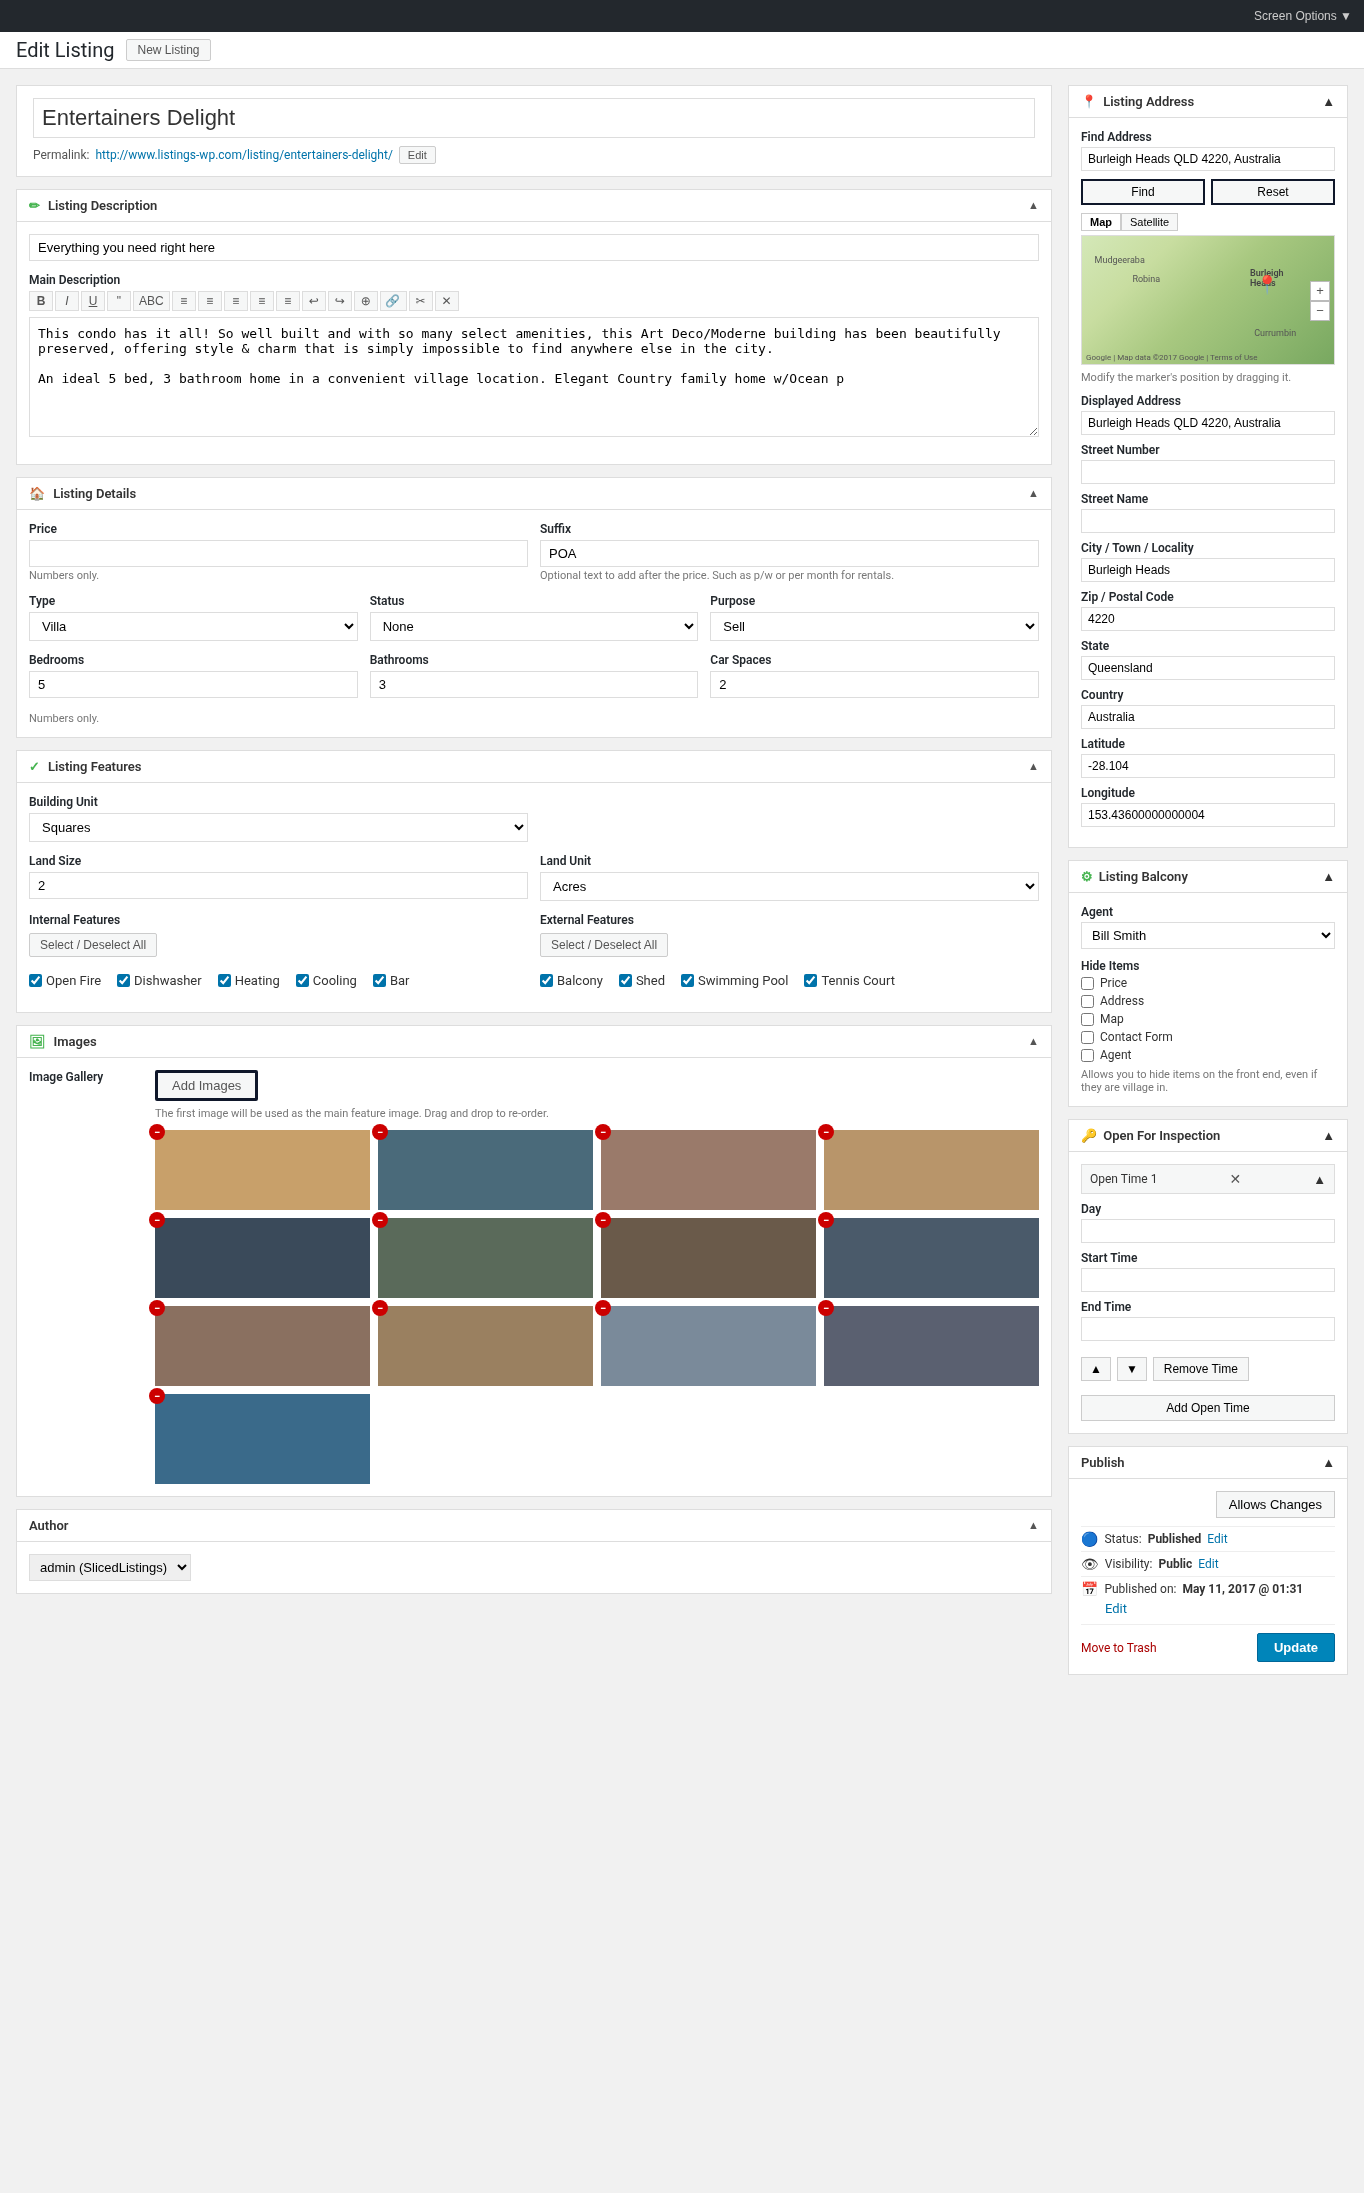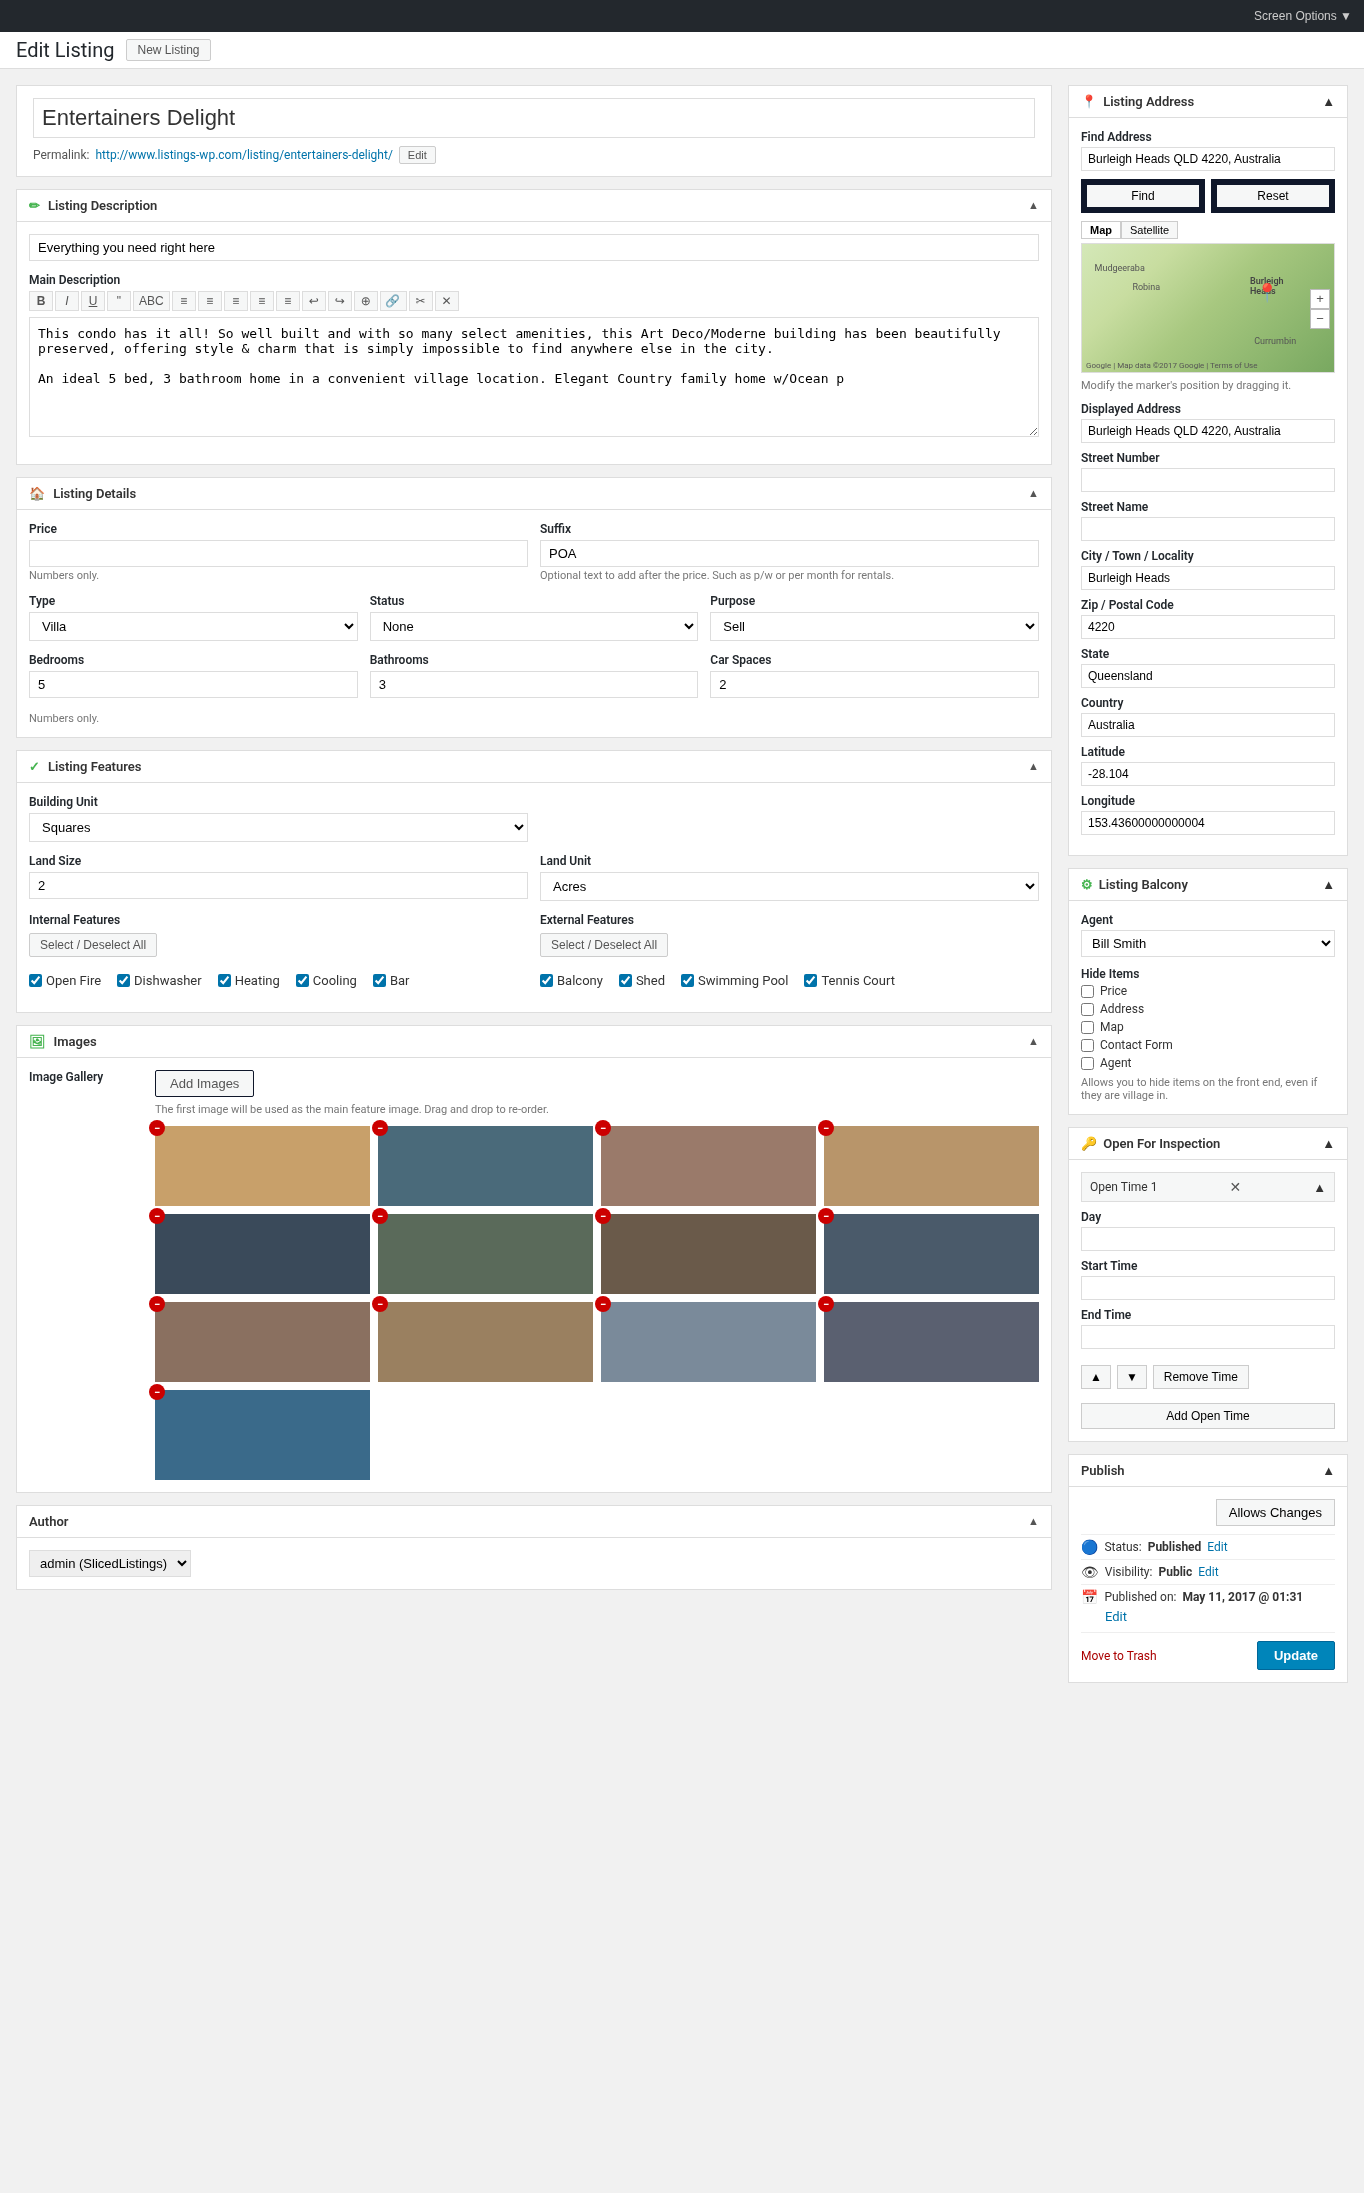--- a/index.html
+++ b/index.html
@@ -61,21 +61,21 @@
     .checkbox-item input[type="checkbox"] { accent-color: #0073aa; }
     
     
     .select-deselect-btn { background: #f6f7f7; border: 1px solid #ccc; color: #555; padding: 4px 10px; cursor: pointer; font-size: 12px; border-radius: 2px; margin-bottom: 8px; }
     
     
     .features-col { }
     .features-label { font-weight: 600; font-size: 12px; margin-bottom: 6px; color: #23282d; }
     
     
-    .add-images-btn { background: #f6f7f7; border: 1px solid #0f172a; color: #555; padding: 5px 14px; cursor: pointer; font-size: 13px; border-radius: 2px; margin-bottom: 6px; }
+    .add-images-btn { background: #f6f7f7; border: 3px solid #0f172a; color: #555; padding: 5px 14px; cursor: pointer; font-size: 13px; border-radius: 2px; margin-bottom: 6px; }
     .gallery-hint { font-size: 11px; color: #777; margin-bottom: 10px; }
     .gallery-grid { display: grid; grid-template-columns: repeat(4, 1fr); gap: 8px; }
     .gallery-item { position: relative; }
     .gallery-img { width: 100%; height: 80px; object-fit: cover; display: block; background: #ddd; }
     .gallery-remove { position: absolute; top: -6px; left: -6px; width: 16px; height: 16px; background: #cc0000; color: #fff; border-radius: 50%; display: flex; align-items: center; justify-content: center; font-size: 11px; cursor: pointer; font-weight: bold; }
     
     
     .right-metabox { background: #fff; border: 1px solid #ddd; margin-bottom: 12px; }
     .right-metabox-header { padding: 8px 12px; border-bottom: 1px solid #ddd; display: flex; align-items: center; justify-content: space-between; cursor: pointer; }
     .right-metabox-title { font-size: 13px; font-weight: 600; display: flex; align-items: center; gap: 6px; }
@@ -86,21 +86,21 @@
     .map-tab-row { display: flex; gap: 0; margin-bottom: 4px; }
     .map-tab { padding: 2px 8px; border: 1px solid #ccc; font-size: 11px; cursor: pointer; background: #f6f7f7; }
     .map-tab.active { background: #fff; font-weight: 600; }
     .map-caption { font-size: 11px; color: #777; margin-bottom: 10px; }
     
     
     .addr-label { font-size: 12px; font-weight: 600; margin-bottom: 3px; color: #23282d; display: block; }
     .addr-input { width: 100%; padding: 4px 6px; border: 1px solid #ddd; font-size: 12px; margin-bottom: 8px; }
     
     .find-reset-row { display: flex; gap: 6px; margin-bottom: 8px; }
-    .find-btn { flex: 1; background: #f6f7f7; border: 6px solid #0f172a; padding: 4px 0; cursor: pointer; font-size: 12px; }
+    .find-btn { flex: 1; background: #f6f7f7; border: 2px solid #0f172a; padding: 4px 0; cursor: pointer; font-size: 12px; }
     
     
     .hide-item { display: flex; align-items: center; gap: 6px; font-size: 12px; margin-bottom: 4px; }
     .hide-hint { font-size: 11px; color: #777; margin-top: 6px; }
     
     
     .agent-select { width: 100%; padding: 4px 6px; border: 1px solid #ddd; font-size: 13px; background: #fff; }
     
     
     .open-time-header { display: flex; align-items: center; justify-content: space-between; background: #f6f7f7; border: 1px solid #ddd; padding: 6px 8px; margin-bottom: 8px; }

